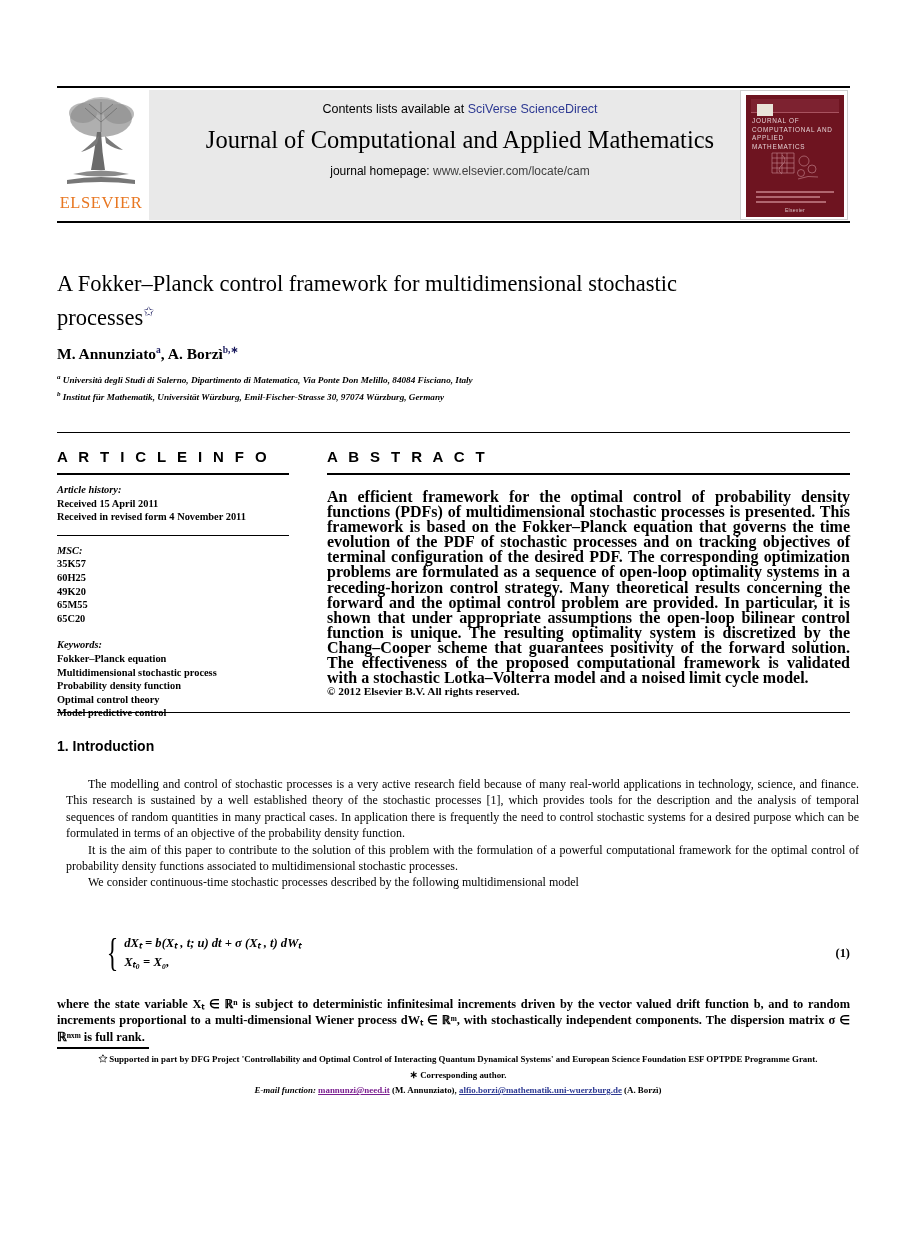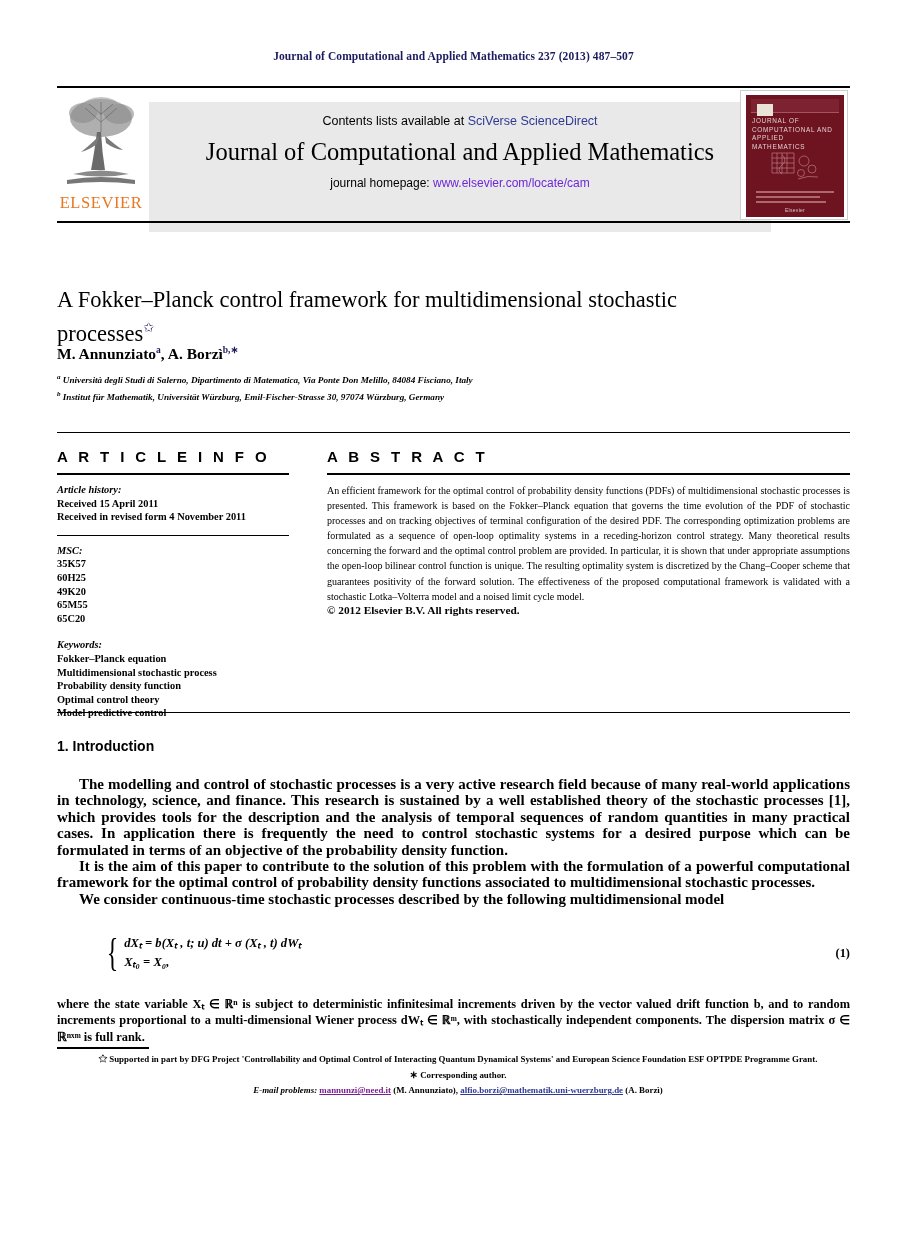--- a/index.html
+++ b/index.html
@@ -67,21 +67,21 @@
     left: 0; top: 101px;
     width: 88px;
     font-family: "Liberation Serif", serif;
     font-size: 16.5px;
     letter-spacing: 0.6px;
     color: #e87722;
     text-align: center;
   }
   .mast-box {
     position: absolute;
-    left: 92px; top: 12px;
+    left: 92px; top: 0px;
     width: 622px;
     height: 130px;
     background: #e9e9e9;
     text-align: center;
   }
   .mast-contents {
     margin-top: 12px;
     font-family: "Liberation Sans", sans-serif;
     font-size: 12.5px;
     color: #000;
@@ -95,21 +95,21 @@
     font-size: 24.5px;
     line-height: 29px;
     color: #000;
   }
   .mast-home {
     margin-top: 10px;
     font-family: "Liberation Sans", sans-serif;
     font-size: 12px;
   }
   .mast-home .url {
-    color: #6d28d9;
+    color: #404040;
   }
   .cover {
     position: absolute;
     left: 683px; top: 0px;
     width: 108px; height: 130px;
     background: #ffffff;
     border: 1px solid #cfcfcf;
     box-sizing: border-box;
     overflow: hidden;
   }
@@ -171,21 +171,20 @@
 
   
   .title {
     position: absolute;
     left: 57px; top: 270px;
     width: 700px;
     font-family: "Liberation Serif", serif;
     font-size: 22.5px;
     line-height: 28px;
     color: #000;
-    margin-top: 16px;
   }
   .title .star {
     color: #1b1b5e;
     font-size: 13px;
     vertical-align: super;
   }
   .authors {
     position: absolute;
     left: 57px; top: 344px;
     width: 700px;
@@ -271,24 +270,24 @@
     position: absolute;
     left: 327px; top: 448px;
     width: 523px;
   }
   .abs-rule {
     margin-top: 8px;
     width: 523px; height: 2px;
     background: #000;
   }
   .abstract-text {
-    margin-top: 8px;
-    font-family: "Liberation Serif", serif;
-    font-weight: normal;
-    font-size: 10px;
+    margin-top: 14px;
+    font-family: "Liberation Serif", serif;
+    font-weight: bold;
+    font-size: 16px;
     line-height: 15.1px;
     text-align: justify;
     color: #000;
   }
   .abs-copy {
     font-family: "Liberation Serif", serif;
     font-weight: bold;
     font-size: 11.3px;
     color: #000;
   }
@@ -297,25 +296,25 @@
   .sec-head {
     position: absolute;
     left: 57px; top: 738px;
     font-family: "Liberation Sans", sans-serif;
     font-weight: bold;
     font-size: 14px;
     color: #000;
   }
   .body-text {
     position: absolute;
-    left: 57px; top: 776px;
+    left: 66px; top: 776px;
     width: 793px;
     font-family: "Liberation Serif", serif;
-    font-weight: bold;
-    font-size: 15px;
+    font-weight: normal;
+    font-size: 12px;
     line-height: 16.4px;
     text-align: justify;
     color: #000;
   }
   .body-text p {
     margin: 0;
     text-indent: 22px;
   }
   .eqwrap {
     position: absolute;
@@ -402,21 +401,20 @@
   .doi {
     color: #1b1b5e;
     text-decoration: underline;
   }
 </style>
 </head>
 <body>
 
 <div class="page">
 
-  <div class="runhead">Journal of Computational and Applied Mathematics 237 (2013) 487–507</div>
 
   <div class="mast-rule-top"></div>
   <div class="mast-inner">
 
     <div class="elsevier-logo">
       <svg class="tree" viewBox="0 0 76 100">
         <g fill="#4a4a4a">
           <ellipse cx="38" cy="26" rx="31" ry="19" fill="#6d6d6d" opacity="0.55"></ellipse>
           <ellipse cx="20" cy="21" rx="14" ry="10" fill="#8a8a8a" opacity="0.6"></ellipse>
           <ellipse cx="56" cy="22" rx="15" ry="10" fill="#8a8a8a" opacity="0.6"></ellipse>
@@ -558,21 +556,21 @@
   <div class="footnotes">
     <div class="fn-item fn-indent">
       <span class="fstar">✩</span>
       <span>Supported in part by DFG Project 'Controllability and Optimal Control of Interacting Quantum Dynamical Systems' and European Science Foundation ESF OPTPDE Programme Grant.</span>
     </div>
     <div class="fn-item fn-indent">
       <span class="fstar">∗</span>
       <span>Corresponding author.</span>
     </div>
     <div class="fn-item fn-indent">
-      <span class="mitalic">E-mail problems:</span>
+      <span class="mitalic">E-mail function:</span>
       <span class="lnk-red">mannunzi@need.it</span>
       <span>(M. Annunziato)</span>,
       <span class="lnk">alfio.borzi@mathematik.uni-wuerzburg.de</span>
       <span>(A. Borzì)</span>
     </div>
   </div>
 
 
 </div>
 

